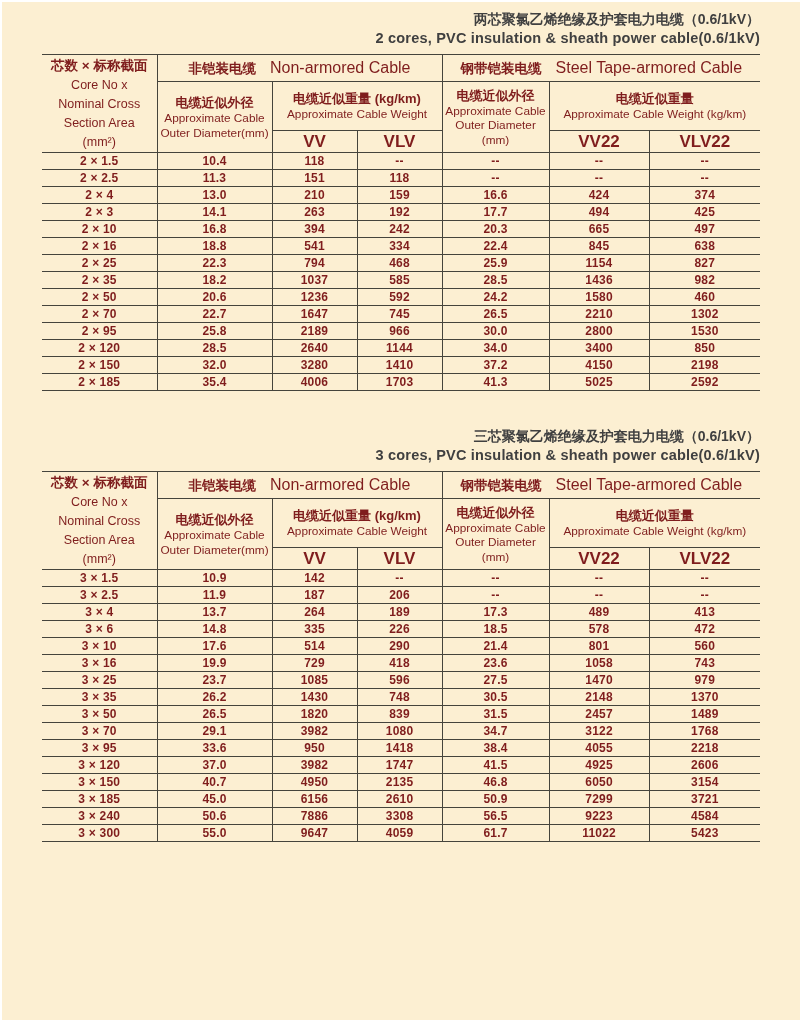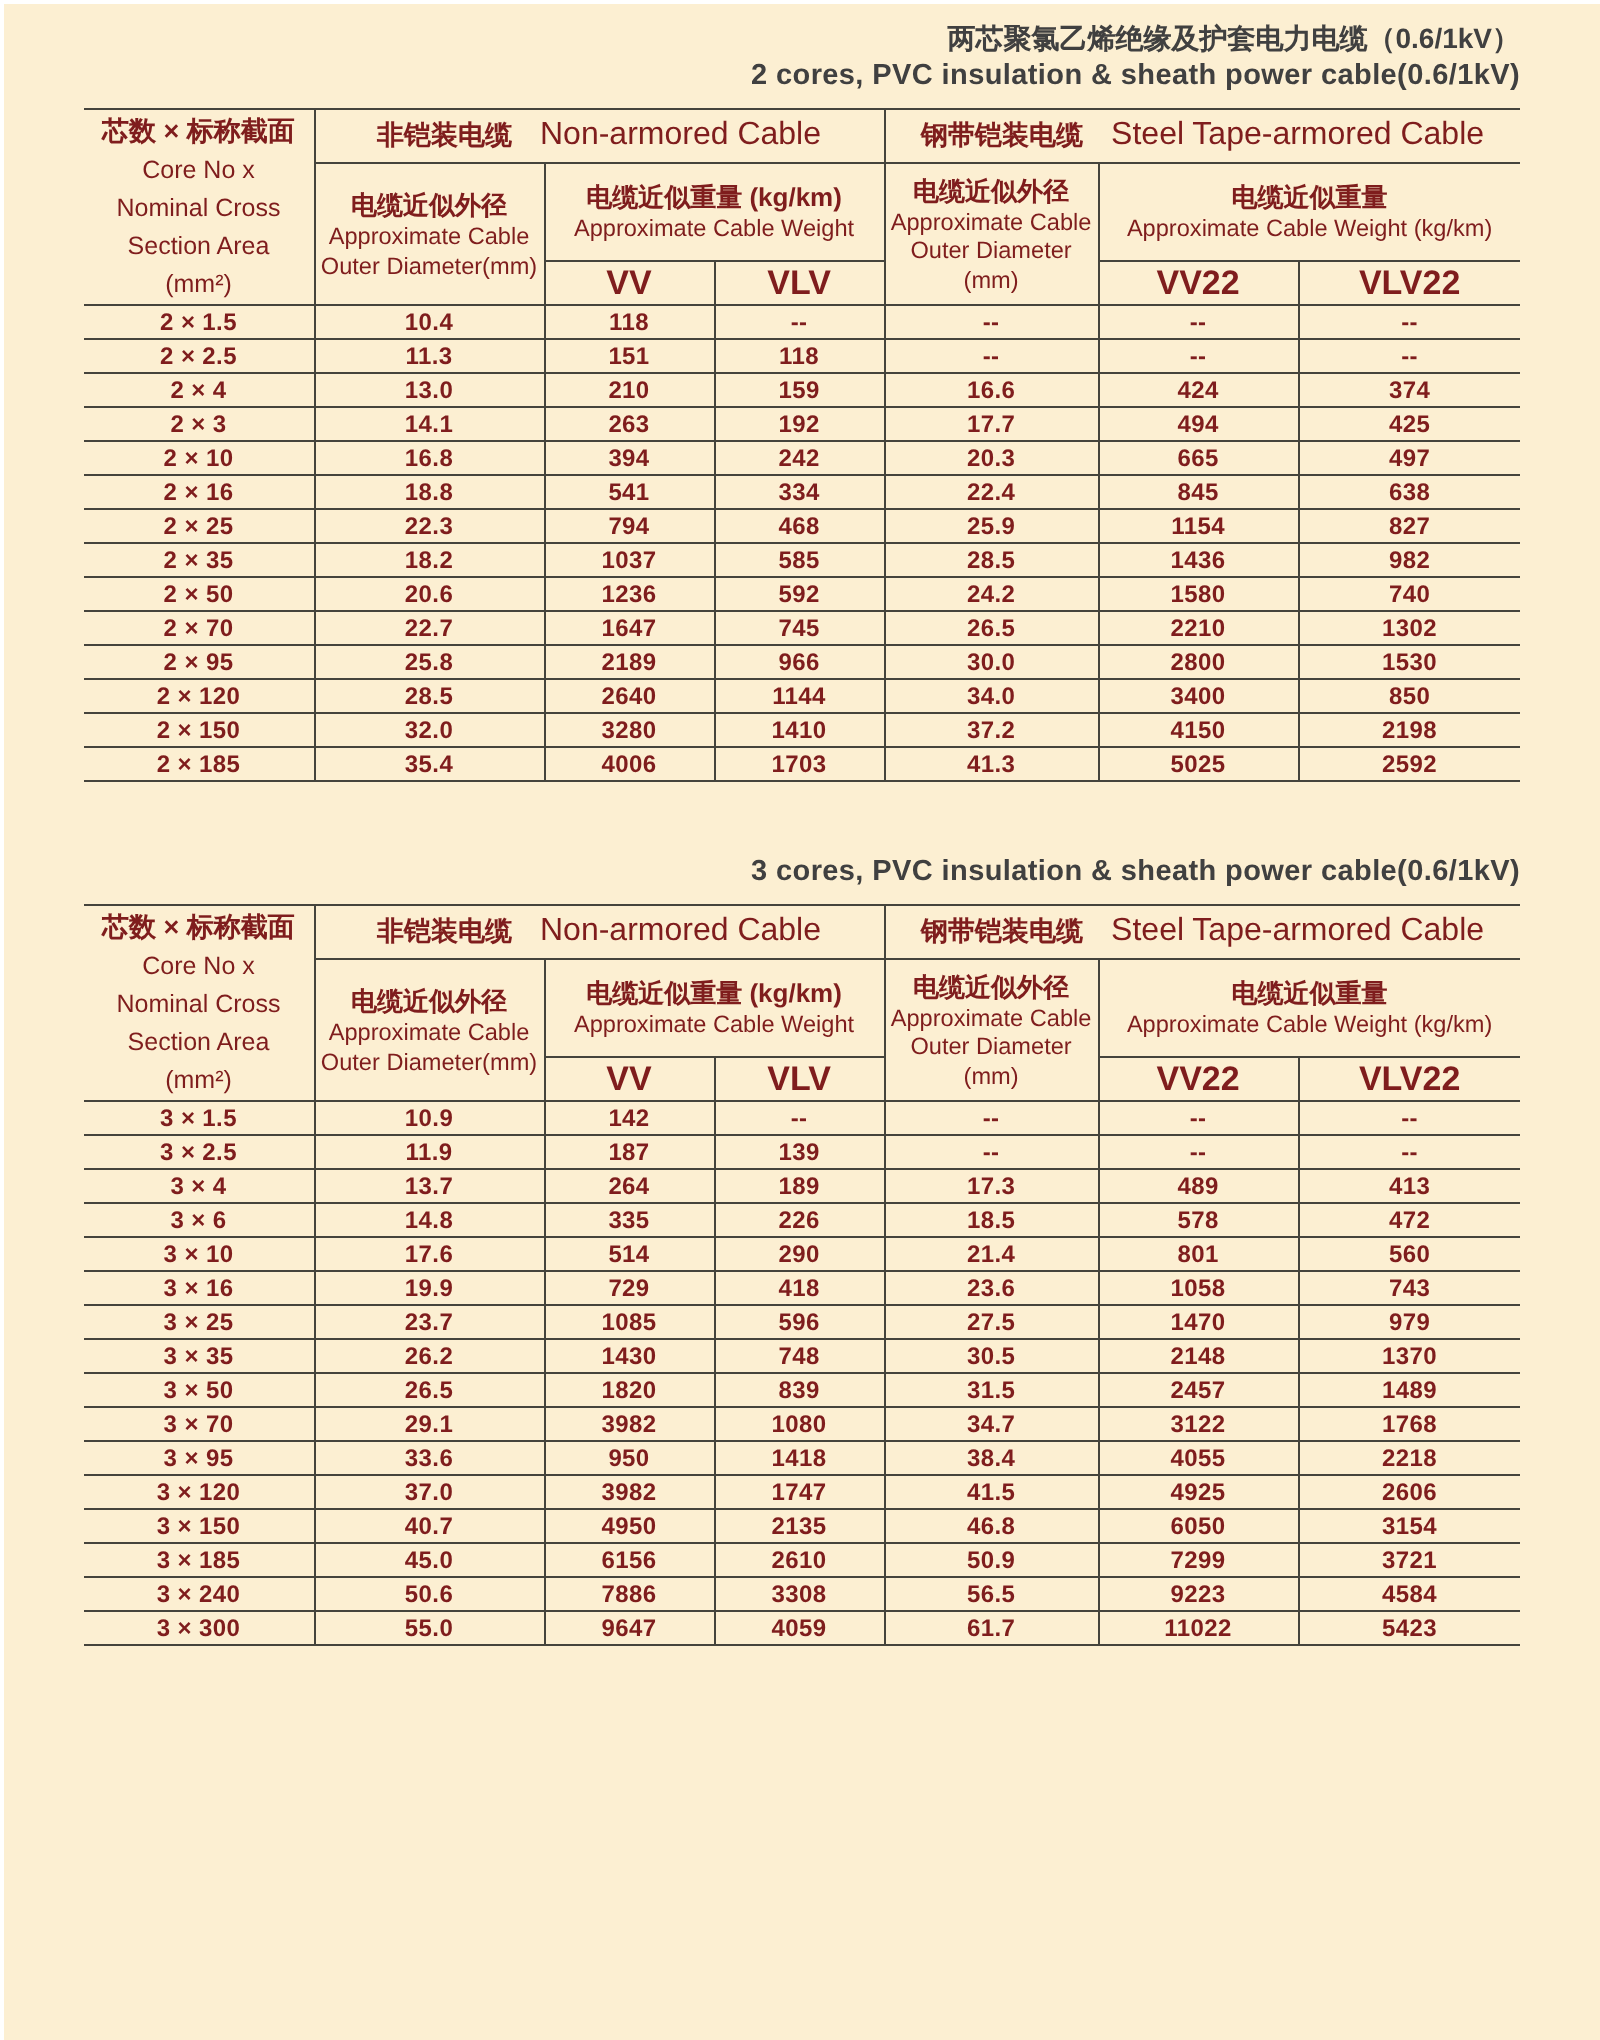--- a/index.html
+++ b/index.html
@@ -176,21 +176,21 @@
             <td>1436</td>
             <td>982</td>
           </tr>
           <tr>
             <td>2 × 50</td>
             <td>20.6</td>
             <td>1236</td>
             <td>592</td>
             <td>24.2</td>
             <td>1580</td>
-            <td>740</td>
+            <td>460</td>
           </tr>
           <tr>
             <td>2 × 70</td>
             <td>22.7</td>
             <td>1647</td>
             <td>745</td>
             <td>26.5</td>
             <td>2210</td>
             <td>1302</td>
           </tr>
@@ -229,20 +229,21 @@
             <td>41.3</td>
             <td>5025</td>
             <td>2592</td>
           </tr>
         </tbody>
     </table>
 
     <div class="gap"></div>
 
     <div class="titles">
+      <div class="title-zh">三芯聚氯乙烯绝缘及护套电力电缆（0.6/1kV）</div>
       <div class="title-en">3 cores, PVC insulation &amp; sheath power cable(0.6/1kV)</div>
     </div>
 
     <table class="cable-table">
       <colgroup>
         <col style="width:115px">
           <col style="width:115px">
           <col style="width:85px">
           <col style="width:85px">
         <col style="width:107px">
@@ -300,21 +301,21 @@
             <td>142</td>
             <td>--</td>
             <td>--</td>
             <td>--</td>
             <td>--</td>
           </tr>
           <tr>
             <td>3 × 2.5</td>
             <td>11.9</td>
             <td>187</td>
-            <td>139</td>
+            <td>206</td>
             <td>--</td>
             <td>--</td>
             <td>--</td>
           </tr>
           <tr>
             <td>3 × 4</td>
             <td>13.7</td>
             <td>264</td>
             <td>189</td>
             <td>17.3</td>

